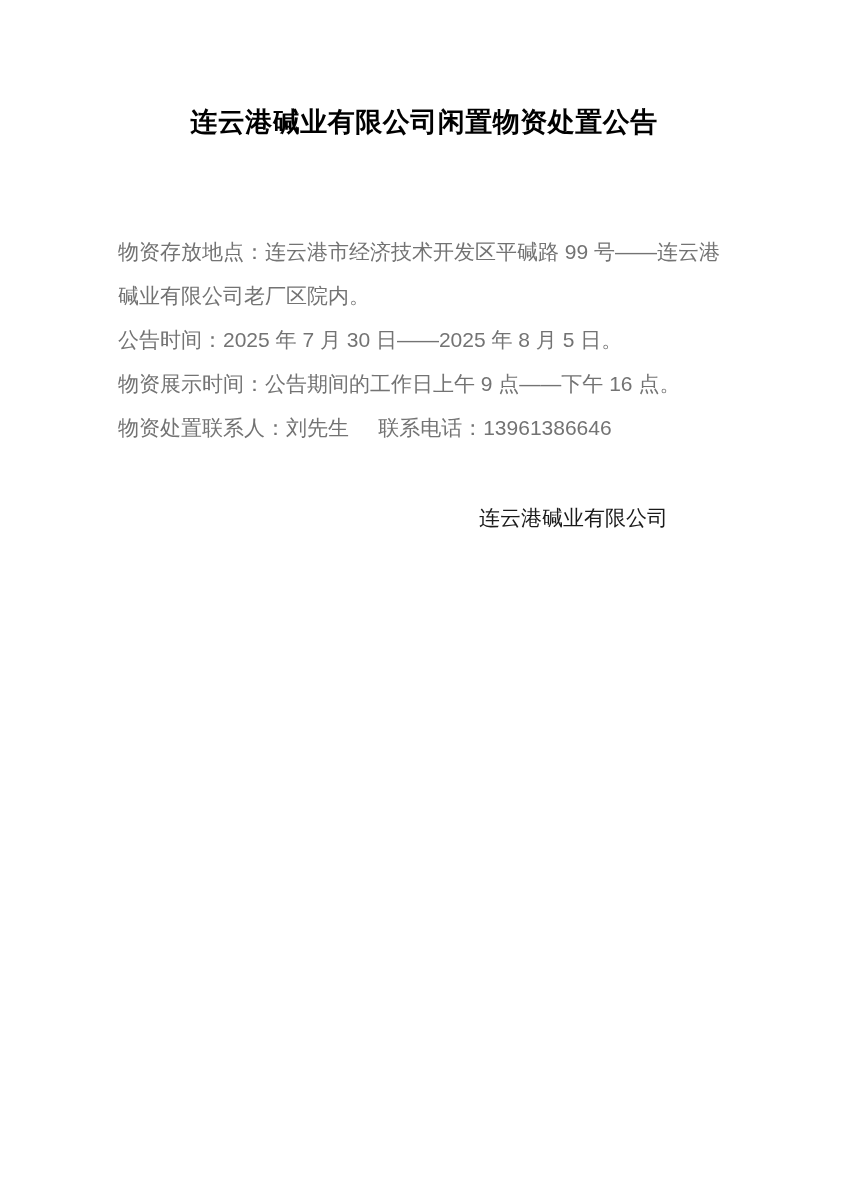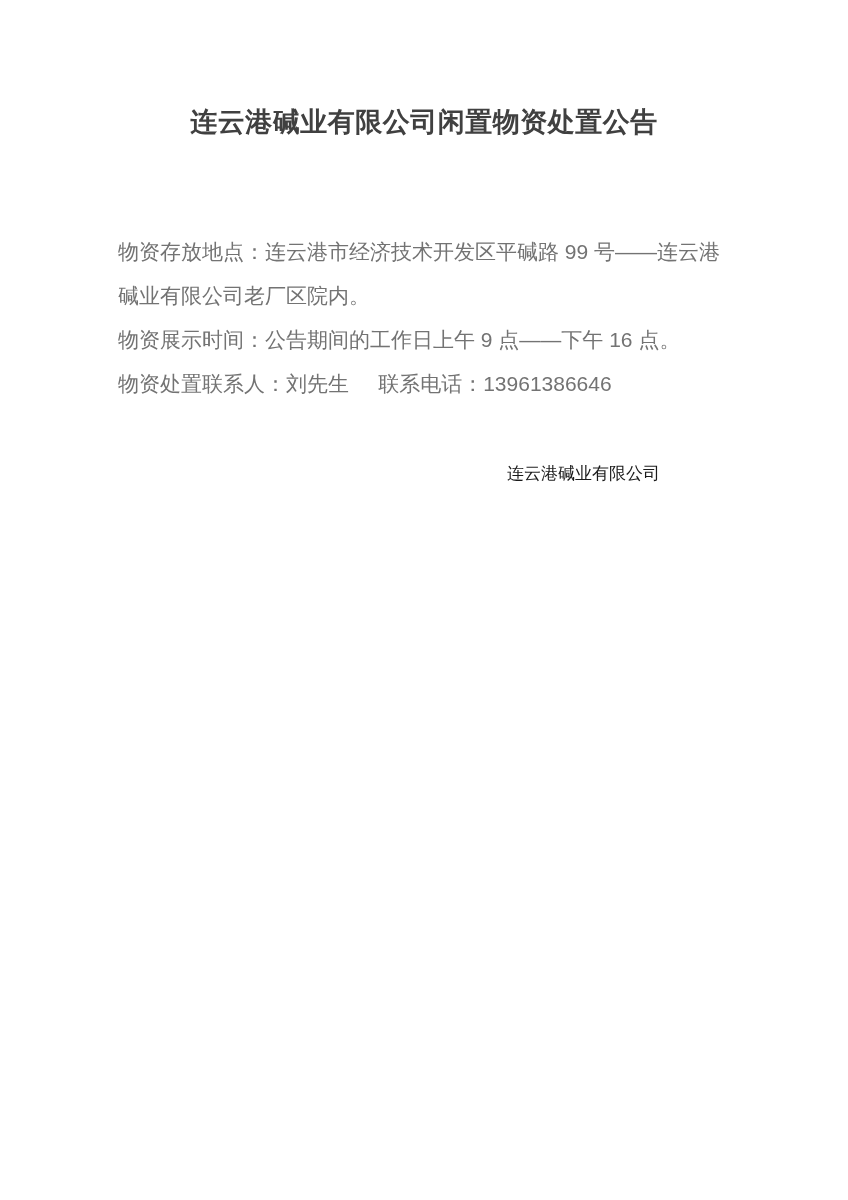--- a/index.html
+++ b/index.html
@@ -22,21 +22,21 @@
     padding: 88px 118px 0 118px;
     background: #ffffff;
   }
   .doc-title {
     font-size: 27px;
     font-weight: bold;
     text-align: center;
     letter-spacing: 0.5px;
     margin: 0;
     padding-top: 16px;
-    color: #404040;
+    color: #000000;
   }
   .body-block {
     margin-top: 48px;
   }
   .para {
     font-size: 21px;
     line-height: 44px;
     text-align: justify;
     text-justify: inter-ideograph;
     color: #1a1a1a;
@@ -57,42 +57,43 @@
   }
   .info-line.wrap {
     white-space: normal;
   }
   .signature-block {
     margin-top: 46px;
     text-align: right;
     padding-right: 54px;
   }
   .sig-line {
-    font-size: 17px;
+    font-size: 21px;
     line-height: 44px;
     color: #1a1a1a;
-    margin: 16px;
+    margin: 8px;
   }
   .sig-date {
     padding-right: 6px;
   }
 </style>
 </head>
 <body>
 
 <div class="page">
 
   <h1 class="doc-title">连云港碱业有限公司闲置物资处置公告</h1>
 
   <div class="body-block">
 
     <div class="section-gap"></div>
 
     <p class="info-line wrap">物资存放地点：连云港市经济技术开发区平碱路 99 号——连云港碱业有限公司老厂区院内。</p>
 
+    <p class="info-line">公告时间：2025 年 7 月 30 日——2025 年 8 月 5 日。</p>
 
     <p class="info-line">物资展示时间：公告期间的工作日上午 9 点——下午 16 点。</p>
 
     <p class="info-line">物资处置联系人：刘先生     联系电话：13961386646</p>
   </div>
 
   <div class="signature-block">
     <p class="sig-line">连云港碱业有限公司</p>
   </div>
 

